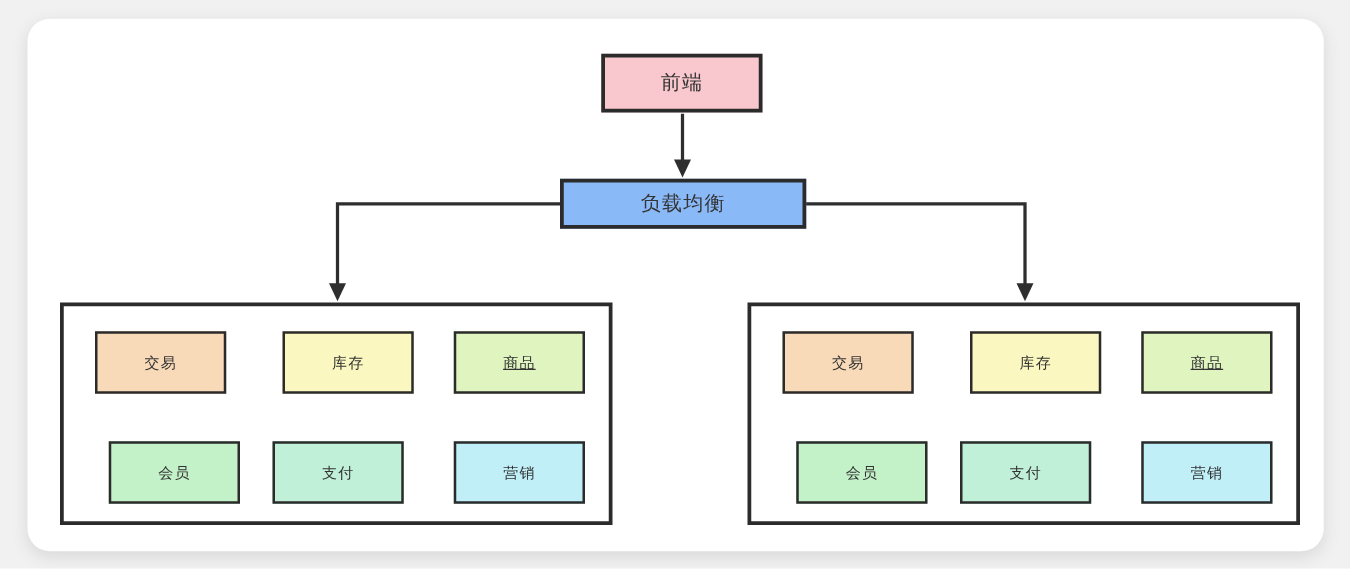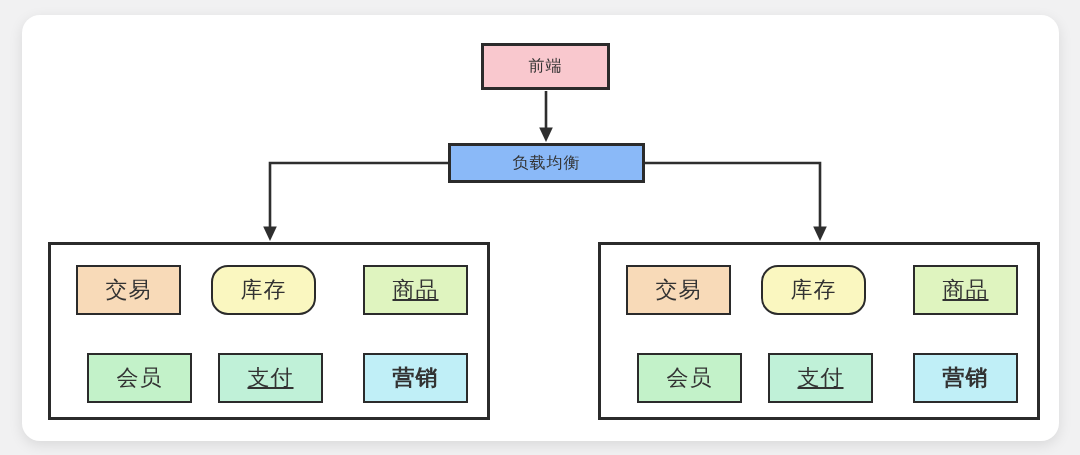--- a/index.html
+++ b/index.html
@@ -55,29 +55,29 @@
   .cluster-left  { left: 48px; }
   .cluster-right { left: 598px; }
   .service {
     position: absolute;
     width: 105px; height: 50px;
     border: 2px solid #2b2b2b;
     display: flex;
     align-items: center;
     justify-content: center;
     color: #333333;
-    font-size: 22px;
+    font-size: 12px;
     letter-spacing: 1px;
   }
   .pos-0 { left: 25px;  top: 20px;  }
-  .pos-1 { left: 160px; top: 20px; border-radius: 17px;  }
+  .pos-1 { left: 175px; top: 20px;  }
   .pos-2 { left: 312px; top: 20px; text-decoration: underline;  }
   .pos-3 { left: 25px;  top: 108px; margin-left: 11px; }
-  .pos-4 { left: 167px; top: 108px; text-decoration: underline; }
-  .pos-5 { left: 312px; top: 108px; font-weight: bold; }
+  .pos-4 { left: 167px; top: 108px; }
+  .pos-5 { left: 312px; top: 108px; }
   .label { display: inline-block; }
 </style>
 </head>
 <body>
 
 <div class="stage">
   <div class="card"></div>
 
   <svg class="connectors" viewBox="0 0 1080 455" xmlns="http://www.w3.org/2000/svg">
 

